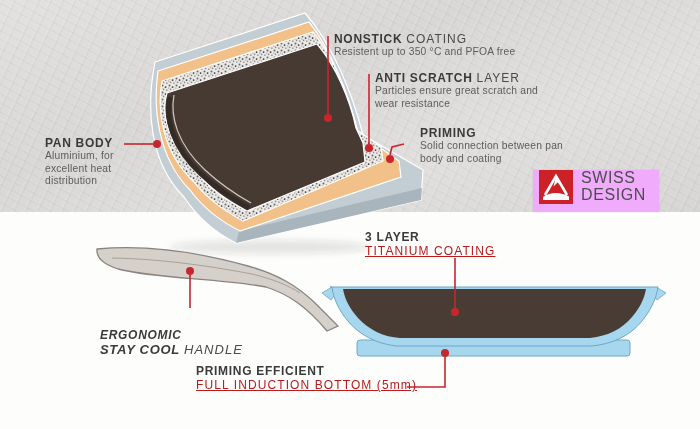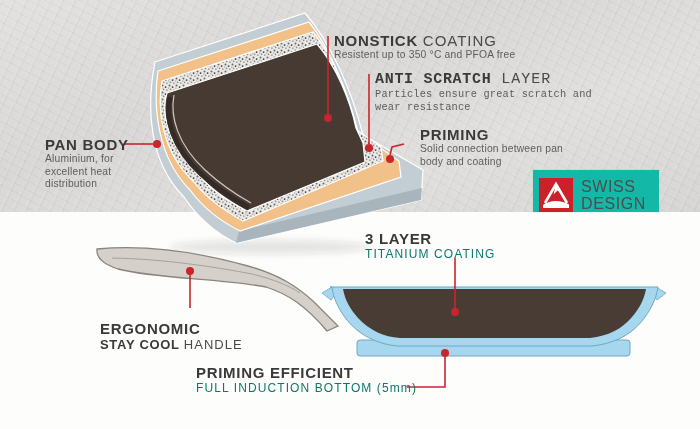--- a/index.html
+++ b/index.html
@@ -7,28 +7,28 @@
   .canvas{position:relative;width:700px;height:429px;overflow:hidden;background:#fdfdfc;}
   .bg-top{position:absolute;left:0;top:0;width:700px;height:212px;
     background-color:#dedddb;
     background-image:
       repeating-linear-gradient(115deg, rgba(255,255,255,0.07) 0 2px, rgba(0,0,0,0.025) 2px 4px, transparent 4px 11px),
       repeating-linear-gradient(28deg, rgba(0,0,0,0.03) 0 1px, transparent 1px 8px),
       linear-gradient(160deg,#e3e2e0 0%,#d9d8d6 38%,#e1e0de 68%,#d7d6d4 100%);}
   .bg-bottom{position:absolute;left:0;top:212px;width:700px;height:217px;background:#fdfdfc;}
   svg.art{position:absolute;left:0;top:0;z-index:1;}
   .label{position:absolute;z-index:2;color:#3a3a3a;}
-  .hd{font-size:15px;font-weight:700;letter-spacing:.7px;color:#3a3a3a;white-space:nowrap;}
+  .hd{font-size:12px;font-weight:700;letter-spacing:.7px;color:#3a3a3a;white-space:nowrap;}
   .hd .lt{font-weight:400;color:#4a4a4a;letter-spacing:1px;}
   .ds{font-size:10.3px;line-height:12.5px;color:#5d5d5d;letter-spacing:.2px;white-space:nowrap;}
   .ctr{text-align:left;}
-  .lbl-3layer .l2, .lbl-max .l2{font-size:12px;font-weight:400;color:#0f766e;letter-spacing:1.1px;white-space:nowrap;}
+  .lbl-3layer .l2, .lbl-max .l2{font-size:12px;font-weight:400;color:#b91c1c;letter-spacing:1.1px;white-space:nowrap;text-decoration:underline;}
   .lbl-ergo .l2{font-size:13px;white-space:nowrap;}
-  .logo{position:absolute;left:533px;top:170px;width:126px;height:42px;background:#14b8a6;z-index:2;
-    display:flex;align-items:flex-end;box-shadow:0 0 0 1px rgba(0,0,0,0.03);}
+  .logo{position:absolute;left:533px;top:170px;width:126px;height:42px;background:#f0abfc;z-index:2;
+    display:flex;align-items:flex-start;box-shadow:0 0 0 1px rgba(0,0,0,0.03);}
   .logo-mark{width:34px;height:34px;margin-left:6px;flex:0 0 auto;}
   .logo-text{margin-left:8px;font-size:16px;line-height:16.5px;color:#4c4d4f;letter-spacing:.6px;}
 </style>
 </head>
 <body>
 
 <div class="canvas">
   <div class="bg-top"></div>
   <div class="bg-bottom"></div>
 
@@ -102,21 +102,21 @@
       <circle cx="445" cy="353" r="4"></circle>
     </g>
   </svg>
 
   <div class="label" style="left:334px;top:32px;">
     <div class="hd"><span>NONSTICK</span>
       <span class="lt">COATING</span></div>
     <div class="ds">Resistent up to 350 °C and PFOA free</div>
   </div>
 
-  <div class="label" style="left:375px;top:71px;font-family:Liberation Mono, monospace;">
+  <div class="label" style="left:375px;top:71px;">
     <div class="hd"><span>ANTI SCRATCH</span>
       <span class="lt">LAYER</span></div>
     <div class="ds">Particles ensure great scratch and</div>
     <div class="ds">wear resistance</div>
   </div>
 
   <div class="label" style="left:420px;top:126px;">
     <div class="hd">PRIMING</div>
     <div class="ds">Solid connection between pan</div>
     <div class="ds">body and coating</div>
@@ -127,21 +127,21 @@
     <div class="ds">Aluminium, for</div>
     <div class="ds">excellent heat</div>
     <div class="ds">distribution</div>
   </div>
 
   <div class="label ctr lbl-3layer" style="left:365px;top:230px;width:180px;">
     <div class="hd">3 LAYER</div>
     <div class="l2">TITANIUM COATING</div>
   </div>
 
-  <div class="label ctr lbl-ergo" style="left:100px;top:320px;width:180px;">
+  <div class="label ctr lbl-ergo" style="left:100px;top:328px;width:180px;font-style:italic;">
     <div class="hd">ERGONOMIC</div>
     <div class="hd l2"><span>STAY COOL</span>
       <span class="lt">HANDLE</span></div>
   </div>
 
   <div class="label lbl-max" style="left:196px;top:364px;">
     <div class="hd">PRIMING EFFICIENT</div>
     <div class="l2">FULL INDUCTION BOTTOM (5mm)</div>
   </div>
 

